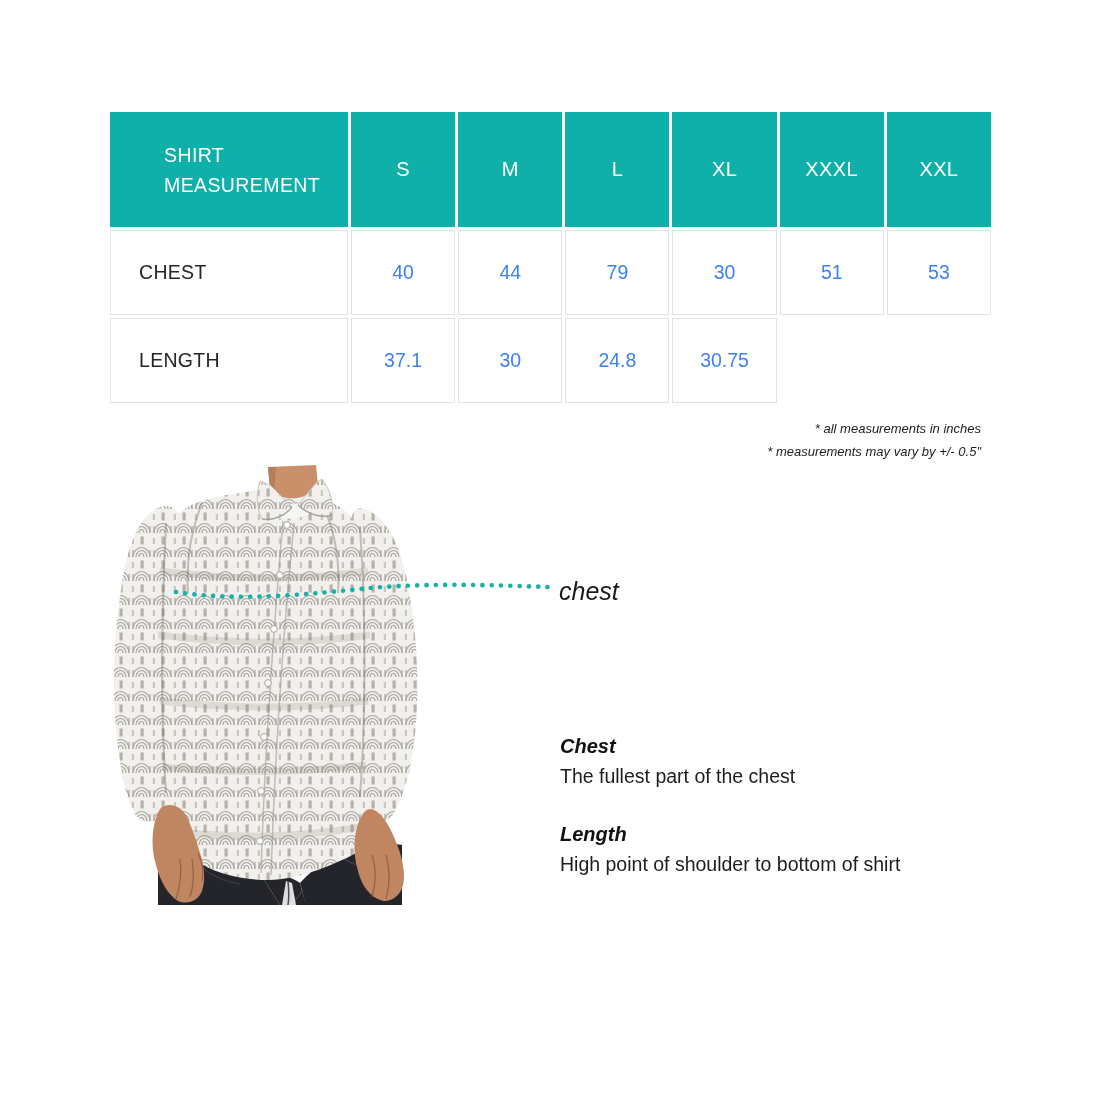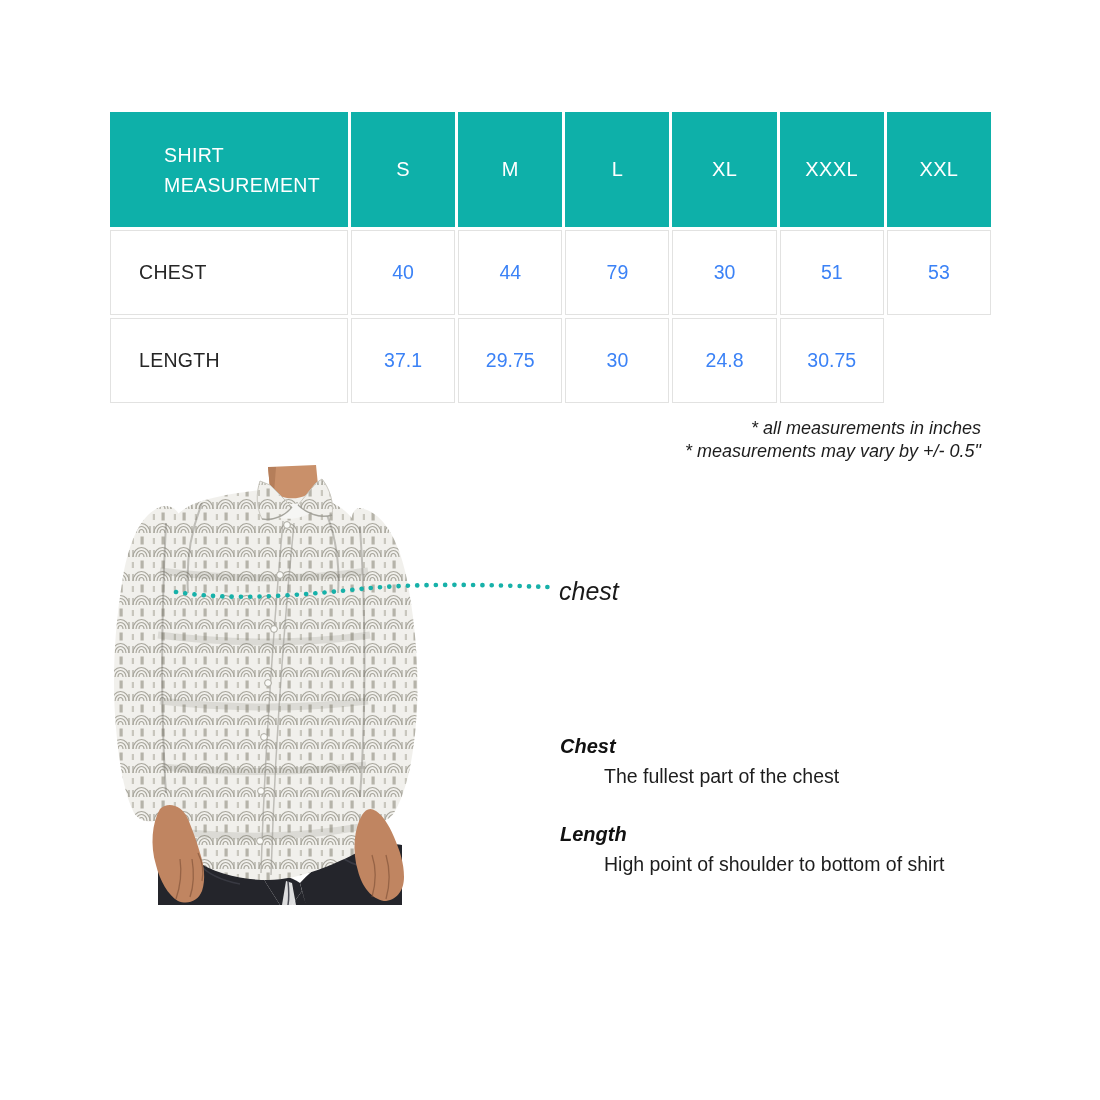--- a/index.html
+++ b/index.html
@@ -59,21 +59,21 @@
   }
 
   
   .footnotes {
     position: absolute;
     left: 600px;
     top: 417px;
     width: 381px;
     text-align: right;
     font-style: italic;
-    font-size: 18px;
+    font-size: 13px;
     line-height: 23px;
     color: #1d1d1d;
   }
 
   
   .figure-wrap {
     position: absolute;
     left: 110px;
     top: 463px;
     width: 340px;
@@ -115,21 +115,20 @@
     font-style: italic;
     font-size: 20px;
     line-height: 28px;
     color: #111111;
   }
   .term-def {
     font-size: 19.5px;
     line-height: 28px;
     margin-top: 2px;
     color: #1d1d1d;
-    margin-left: 44px;
   }
 </style>
 </head>
 <body>
 
 <div class="page">
 
   <div class="size-table">
     <div class="cell head corner">
       <span>
@@ -147,21 +146,20 @@
     <div class="cell body rowlabel">CHEST</div>
     <div class="cell body">40</div>
     <div class="cell body">44</div>
     <div class="cell body">79</div>
     <div class="cell body">30</div>
     <div class="cell body">51</div>
     <div class="cell body">53</div>
 
     <div class="cell body rowlabel">LENGTH</div>
     <div class="cell body">37.1</div>
-    <div class="cell body">29.75</div>
     <div class="cell body">30</div>
     <div class="cell body">24.8</div>
     <div class="cell body">30.75</div>
   </div>
 
   <div class="footnotes">
     <div>* all measurements in inches</div>
     <div>* measurements may vary by +/- 0.5"</div>
   </div>
 

